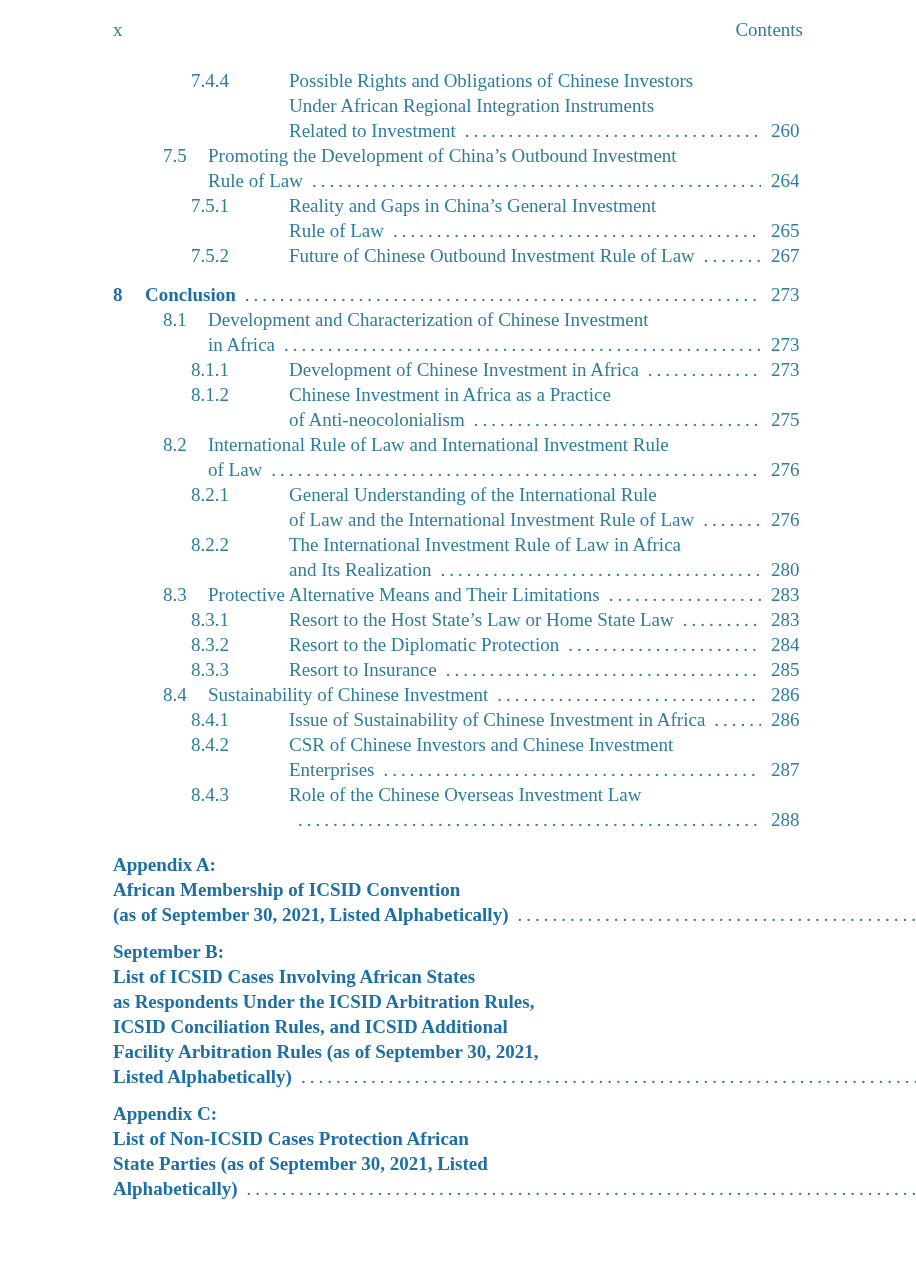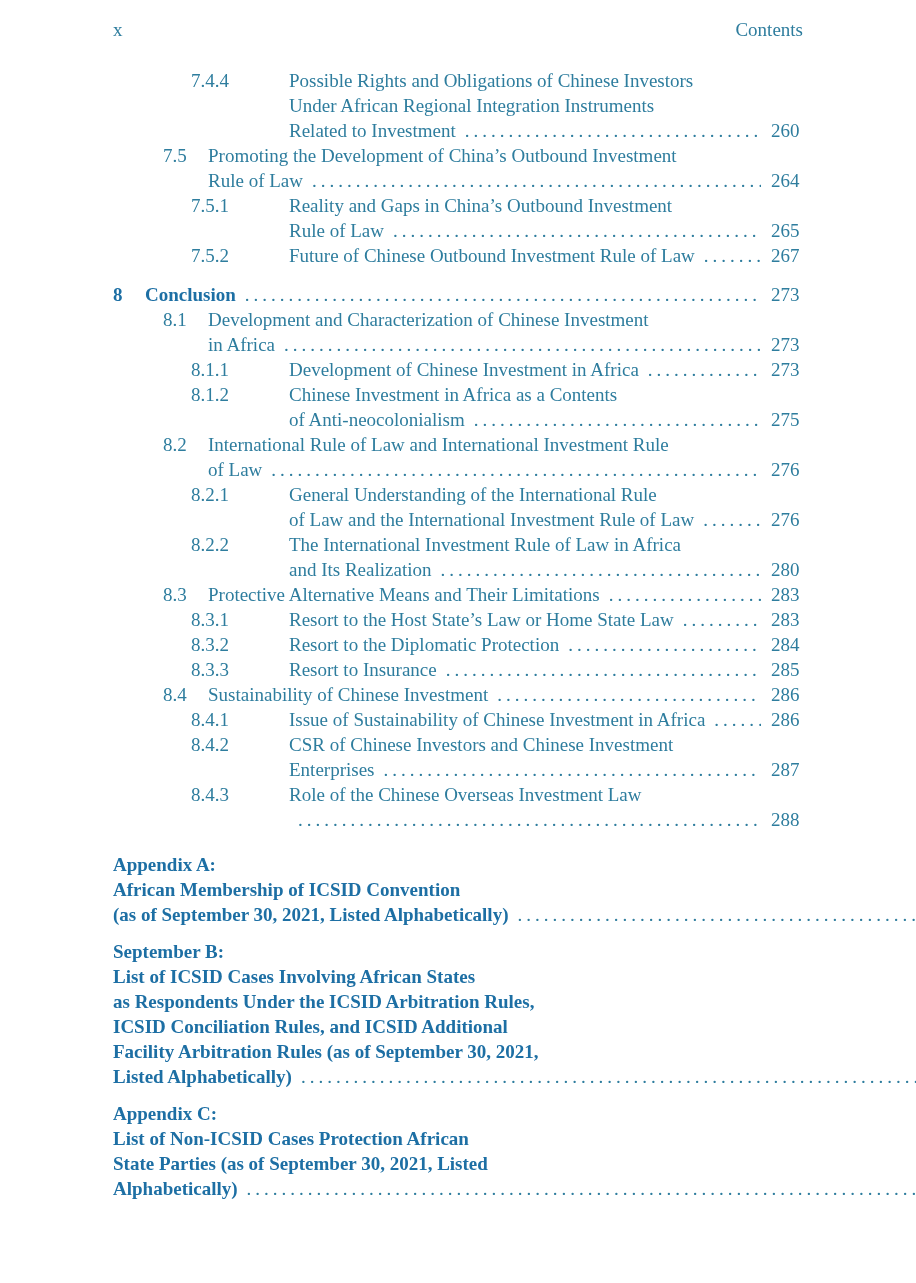--- a/index.html
+++ b/index.html
@@ -98,21 +98,21 @@
           <div class="line last">
             <span class="text">Rule of Law</span>
             <span class="dots"></span>
             <span class="pg">264</span>
           </div>
         </div>
       </div>
       <div class="entry level-subsection">
         <span class="num">7.5.1</span>
         <div class="body">
-          <div class="line">Reality and Gaps in China’s Outbound Investment</div>
+          <div class="line">Reality and Gaps in China’s General Investment</div>
           <div class="line last">
             <span class="text">Rule of Law</span>
             <span class="dots"></span>
             <span class="pg">265</span>
           </div>
         </div>
       </div>
       <div class="entry level-subsection">
         <span class="num">7.5.2</span>
         <div class="body">
@@ -150,21 +150,21 @@
           <div class="line last">
             <span class="text">Development of Chinese Investment in Africa</span>
             <span class="dots"></span>
             <span class="pg">273</span>
           </div>
         </div>
       </div>
       <div class="entry level-subsection">
         <span class="num">8.1.2</span>
         <div class="body">
-          <div class="line">Chinese Investment in Africa as a Contents</div>
+          <div class="line">Chinese Investment in Africa as a Practice</div>
           <div class="line last">
             <span class="text">of Anti-neocolonialism</span>
             <span class="dots"></span>
             <span class="pg">275</span>
           </div>
         </div>
       </div>
       <div class="entry level-section">
         <span class="num">8.2</span>
         <div class="body">

